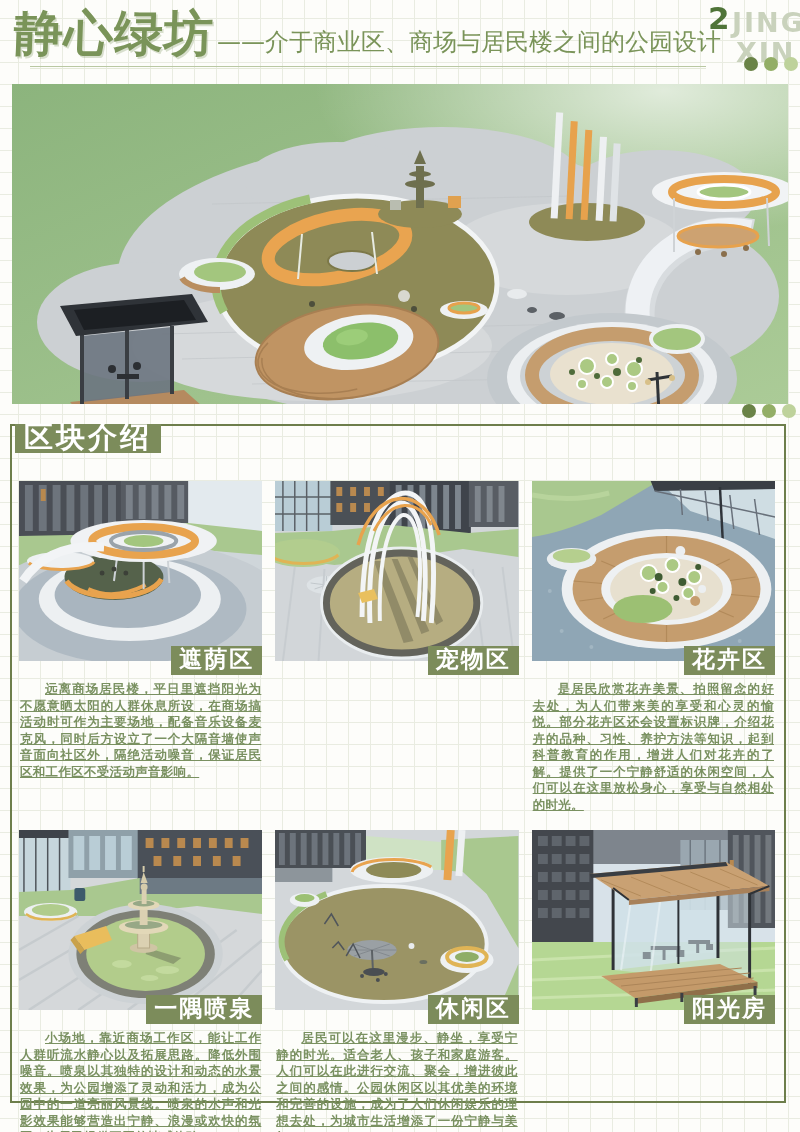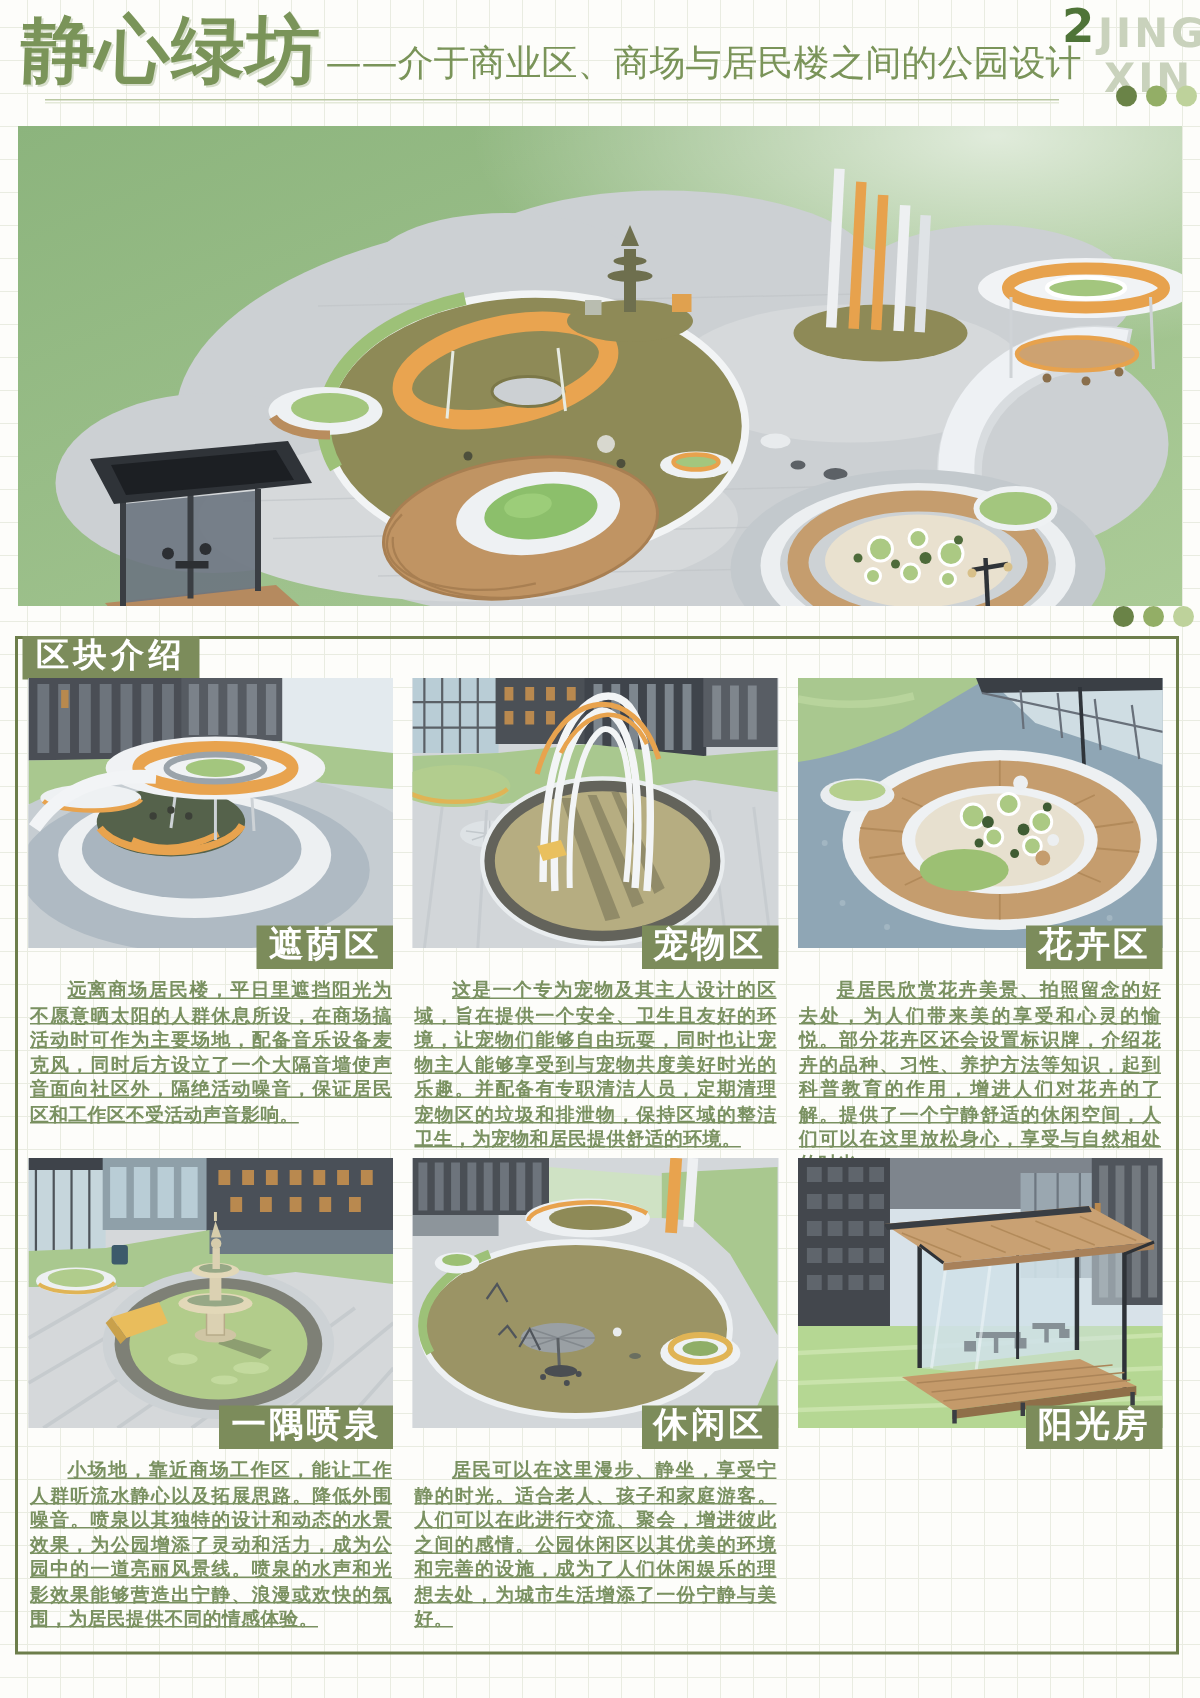--- a/index.html
+++ b/index.html
@@ -24,24 +24,24 @@
   .dots{position:absolute;display:flex;gap:6px;}
   .dots-top{left:744px;top:57px;}
   .dots-mid{left:742px;top:404px;}
   .dot{width:14px;height:14px;border-radius:50%;}
   .dot-1{background:#6a8347}.dot-2{background:#93ae66}.dot-3{background:#bed29b}
   .hero{position:absolute;left:12px;top:84px;width:776px;height:320px;}
   .hero svg,.zone-img svg{display:block;width:100%;height:100%;}
   .section-box{position:absolute;left:10px;top:424px;width:776px;height:679px;
                border:2px solid #6d7e4b;box-sizing:border-box;}
   .section-label{position:absolute;left:3px;top:-2px;background:#7c8c5b;color:#ffffff;
-                 font-size:22px;font-weight:bold;letter-spacing:3px;line-height:27px;padding:0 9px 2px;}
+                 font-size:29px;font-weight:bold;letter-spacing:3px;line-height:27px;padding:0 9px 2px;}
   .zones{position:absolute;left:0;top:26px;width:100%;box-sizing:border-box;
          display:grid;grid-template-columns:repeat(3,1fr);column-gap:13px;padding:0 9px 0 7px;}
-  .zone{position:relative;height:320px;}
+  .zone{position:relative;height:320px;margin-top:29px;}
   .zone-img{position:relative;width:100%;height:180px;background:#d4d8db;}
   .zone-badge{position:absolute;right:0;bottom:-14px;background:#7c8c5b;color:#fff;
               font-size:23px;font-weight:bold;letter-spacing:2px;line-height:27px;padding:0 8px 2px;z-index:2;}
   .zone-desc{margin:20px 1px 0;font-size:12.5px;line-height:16.5px;color:#7a9161;font-weight:bold;
              text-align:justify;text-indent:2em;letter-spacing:0.3px;text-decoration:underline;}
 </style>
 </head>
 <body>
 
 <div class="poster">
@@ -345,21 +345,20 @@
               <path d="M106,140 C104,52 124,34 130,34 C140,34 152,56 144,136" stroke-width="4"></path>
             </g>
             <g stroke="#e8a34e" fill="none">
                 <path d="M84,64 C100,6 150,2 166,54" stroke-width="3.5"></path>
                 <path d="M100,50 C118,16 146,18 158,44" stroke-width="3"></path>
               </g>
             <polygon points="84,112 100,108 104,118 88,122" fill="#e9c05e"></polygon>
           </svg>
           <span class="zone-badge">宠物区</span>
         </div>
-        <p class="zone-desc">这是一个专为宠物及其主人设计的区域，旨在提供一个安全、卫生且友好的环境，让宠物们能够自由玩耍，同时也让宠物主人能够享受到与宠物共度美好时光的乐趣。并配备有专职清洁人员，定期清理宠物区的垃圾和排泄物，保持区域的整洁卫生，为宠物和居民提供舒适的环境。</p>
       </article>
 
       <article class="zone">
         <div class="zone-img">
           <svg viewBox="0 0 246 180" preserveAspectRatio="none">
             <rect width="246" height="180" fill="#8fa6b5"></rect>
             <g fill="#a2b6c2">
                 <circle cx="30" cy="150" r="2"></circle>
                 <circle cx="60" cy="166" r="2"></circle>
                 <circle cx="210" cy="160" r="2"></circle>

